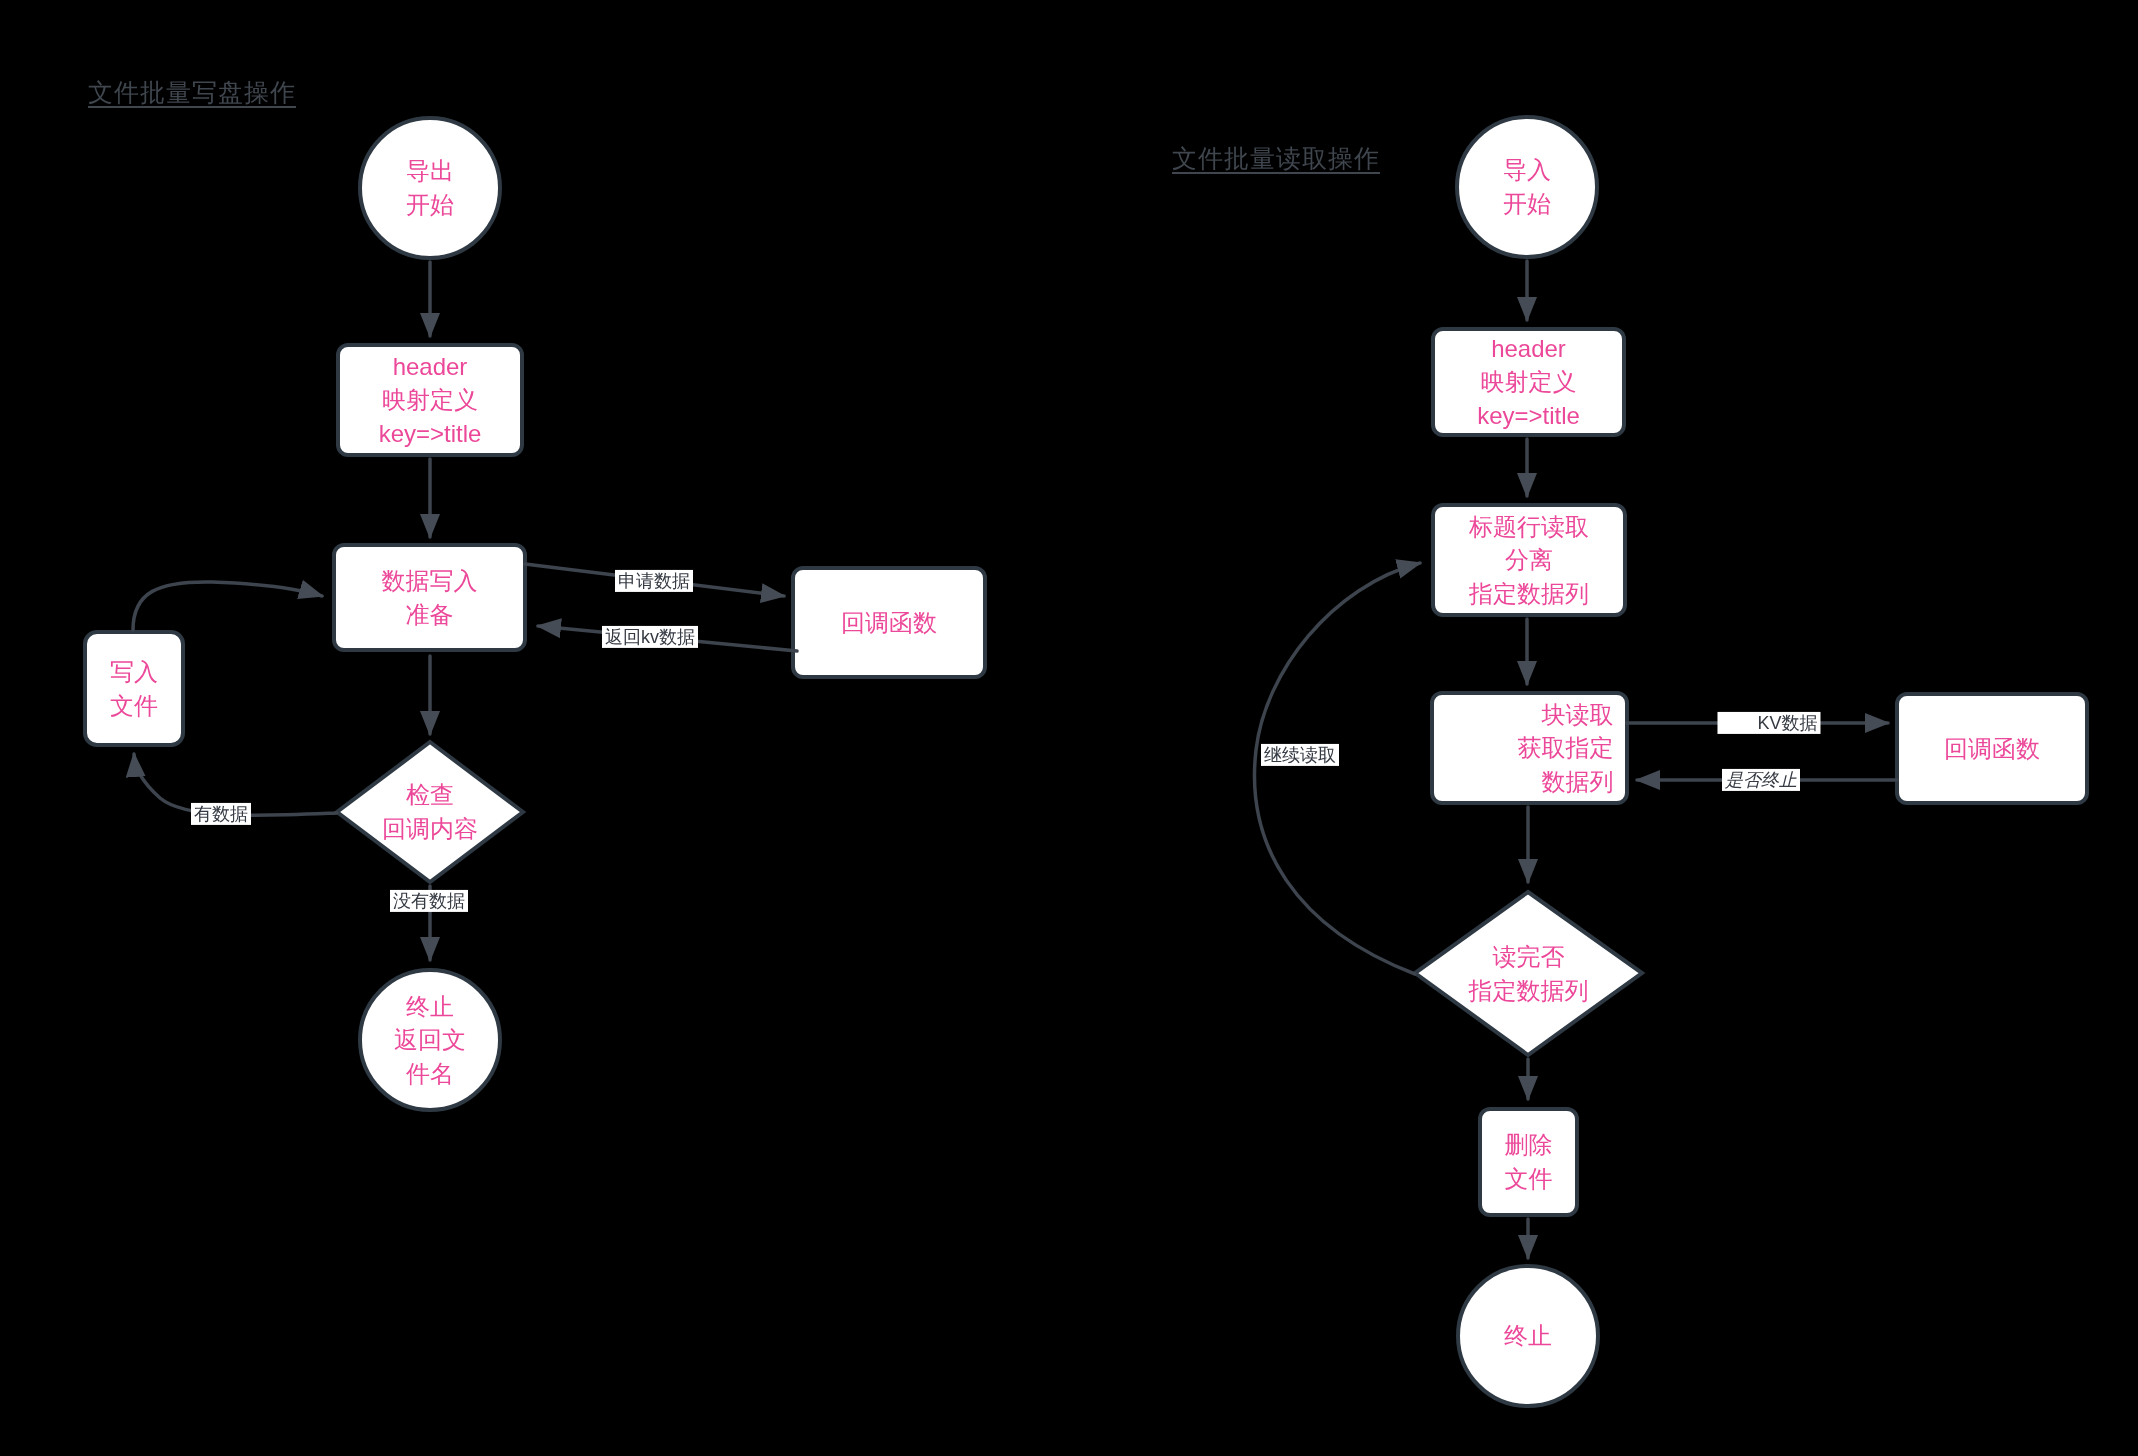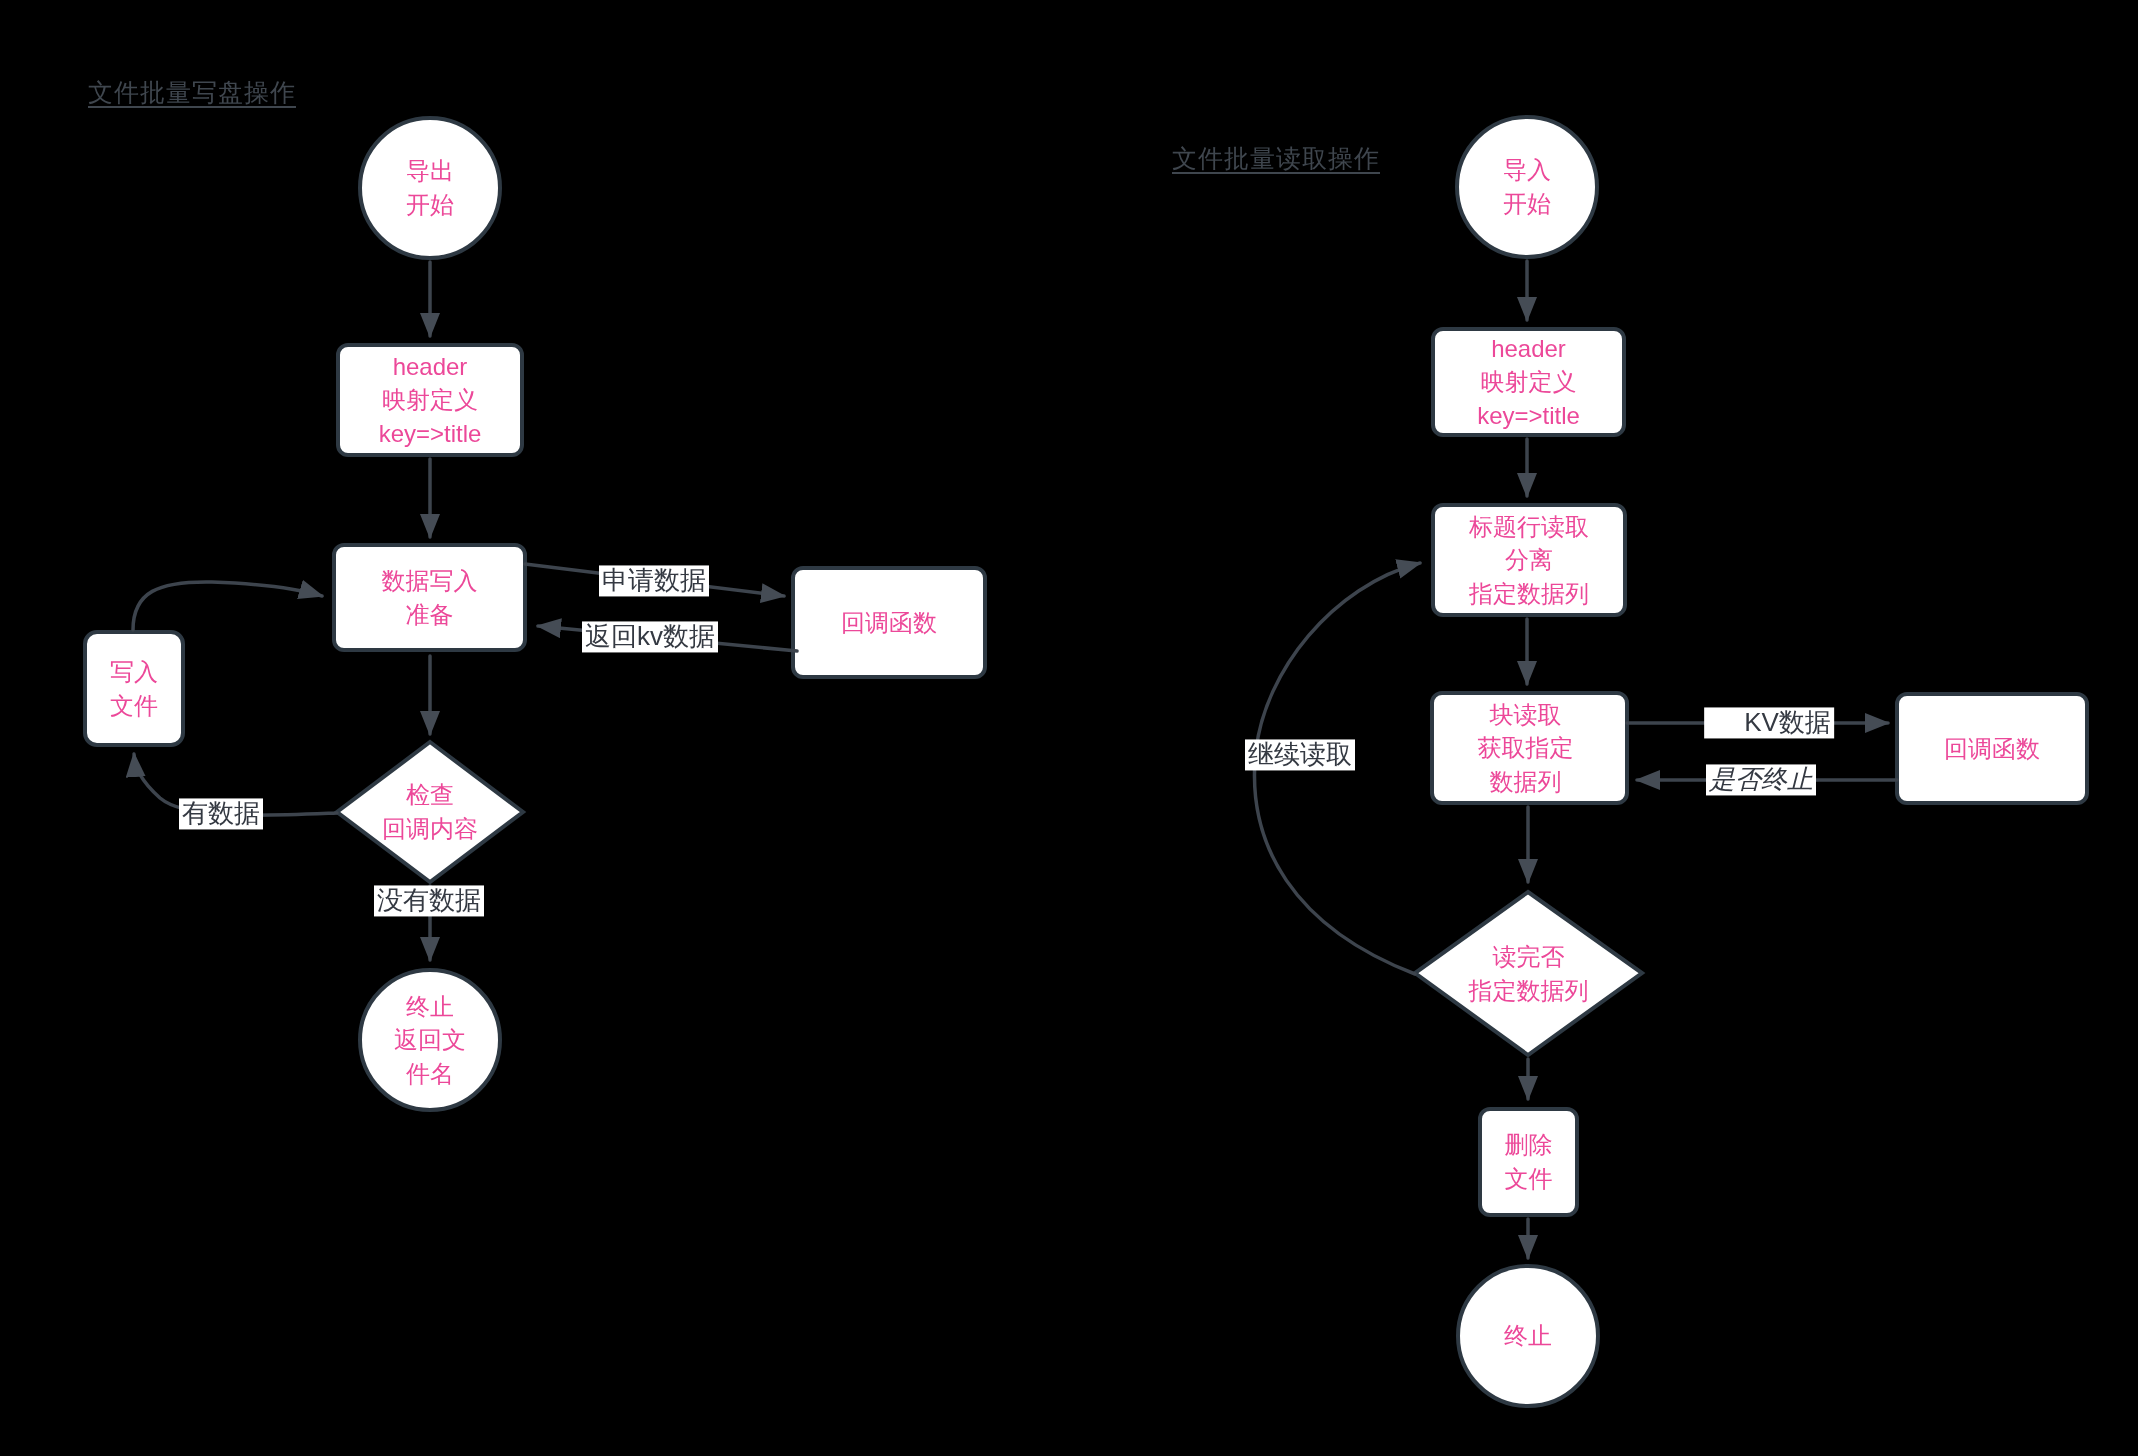--- a/index.html
+++ b/index.html
@@ -41,21 +41,21 @@
     font-size: 24px;
     line-height: 1.4;
     white-space: pre-line;
     pointer-events: none;
   }
   .edge-label {
     position: absolute;
     transform: translate(-50%, -50%);
     background: #ffffff;
     color: #343942;
-    font-size: 26px;
+    font-size: 18px;
     line-height: 1.12;
     padding: 1px 3px;
     white-space: pre;
     pointer-events: none;
   }
 </style>
 </head>
 <body>
 
 <div id="canvas">
@@ -132,21 +132,21 @@
 件名</div>
 
   <div class="node-label" style="left:1457px; top:117px; width:140px; height:140px;">导入
 开始</div>
   <div class="node-label" style="left:1433px; top:329px; width:191px; height:106px;">header
 映射定义
 key=&gt;title</div>
   <div class="node-label" style="left:1433px; top:505px; width:192px; height:110px;">标题行读取
 分离
 指定数据列</div>
-  <div class="node-label" style="left:1428px; top:693px; width:195px; height:110px;">块读取
+  <div class="node-label" style="left:1468px; top:693px; width:195px; height:110px;text-align:right;">块读取
 获取指定
 数据列</div>
   <div class="node-label" style="left:1897px; top:694px; width:190px; height:109px;">回调函数</div>
   <div class="node-label" style="left:1415px; top:892px; width:227px; height:163px;">读完否
 指定数据列</div>
   <div class="node-label" style="left:1480px; top:1109px; width:97px; height:106px;">删除
 文件</div>
   <div class="node-label" style="left:1458px; top:1266px; width:140px; height:140px;">终止</div>
 
   <div class="edge-label" style="left:654px; top:581px;">申请数据</div>

